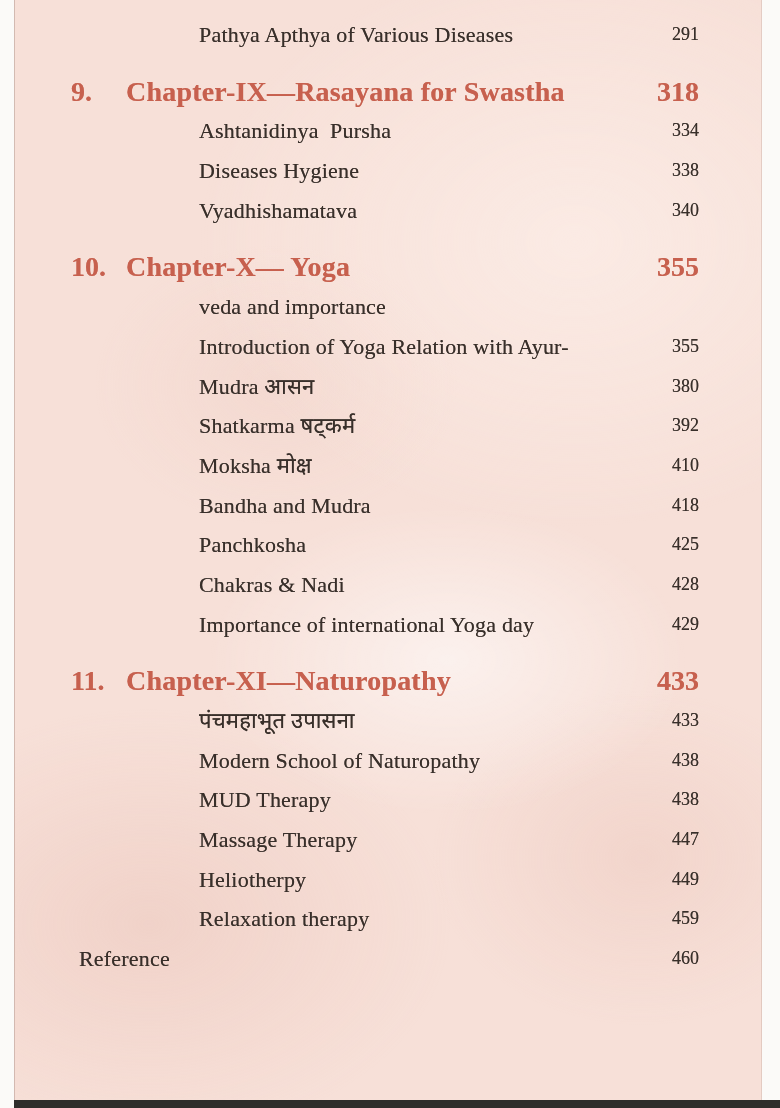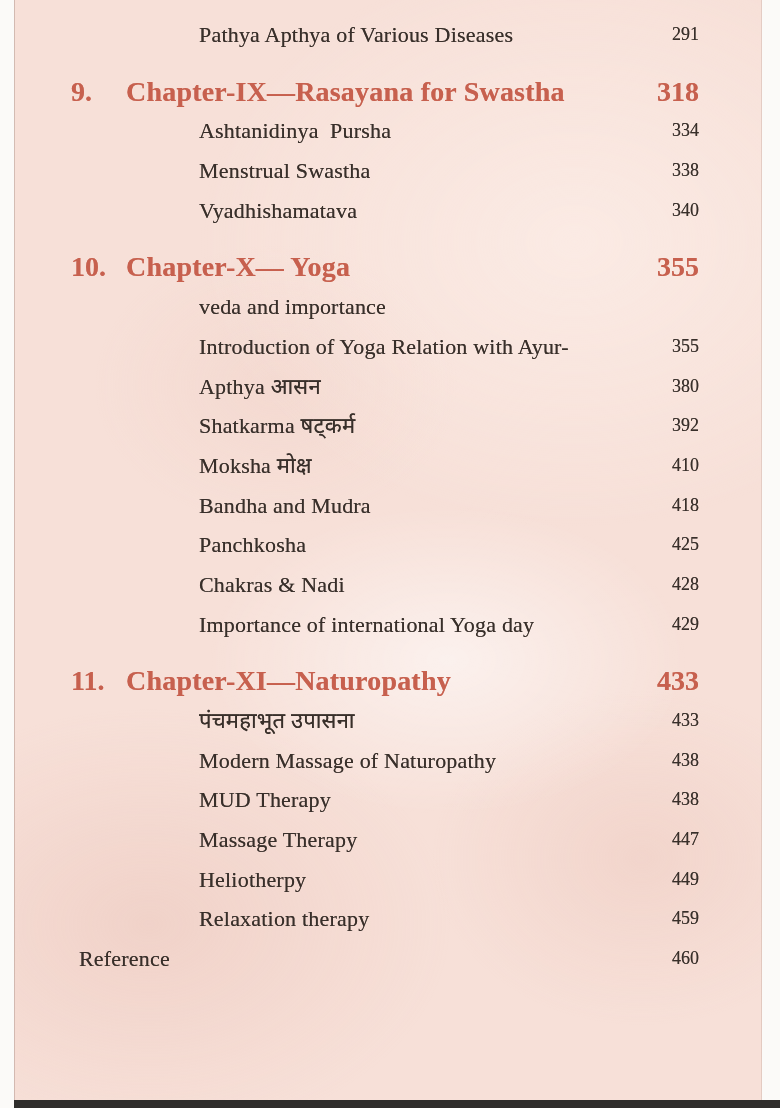--- a/index.html
+++ b/index.html
@@ -101,41 +101,41 @@
     <span class="titles"><span class="line">Chapter-IX—Rasayana for Swastha</span></span>
     <span class="pg">318</span>
   </div>
         <div class="row sub">
     
     <span class="titles"><span class="line">Ashtanidinya  Pursha</span></span>
     <span class="pg">334</span>
   </div>
         <div class="row sub">
     
-    <span class="titles"><span class="line">Menstrual Swastha</span></span>
+    <span class="titles"><span class="line">Diseases Hygiene</span></span>
     <span class="pg">338</span>
   </div>
         <div class="row sub">
     
     <span class="titles"><span class="line">Vyadhishamatava</span></span>
     <span class="pg">340</span>
   </div>
         <div class="row chapter">
     <span class="num">10.</span>
     <span class="titles"><span class="line">Chapter-X— Yoga</span></span>
     <span class="pg">355</span>
   </div>
         <div class="row sub">
     
     <span class="titles"><span class="line">veda and importance</span><span class="line">Introduction of Yoga Relation with Ayur-</span></span>
     <span class="pg">355</span>
   </div>
         <div class="row sub">
     
-    <span class="titles"><span class="line">Apthya आसन</span></span>
+    <span class="titles"><span class="line">Mudra आसन</span></span>
     <span class="pg">380</span>
   </div>
         <div class="row sub">
     
     <span class="titles"><span class="line">Shatkarma षट्कर्म</span></span>
     <span class="pg">392</span>
   </div>
         <div class="row sub">
     
     <span class="titles"><span class="line">Moksha मोक्ष</span></span>
@@ -166,21 +166,21 @@
     <span class="titles"><span class="line">Chapter-XI—Naturopathy</span></span>
     <span class="pg">433</span>
   </div>
         <div class="row sub">
     
     <span class="titles"><span class="line">पंचमहाभूत उपासना</span></span>
     <span class="pg">433</span>
   </div>
         <div class="row sub">
     
-    <span class="titles"><span class="line">Modern Massage of Naturopathy</span></span>
+    <span class="titles"><span class="line">Modern School of Naturopathy</span></span>
     <span class="pg">438</span>
   </div>
         <div class="row sub">
     
     <span class="titles"><span class="line">MUD Therapy</span></span>
     <span class="pg">438</span>
   </div>
         <div class="row sub">
     
     <span class="titles"><span class="line">Massage Therapy</span></span>

